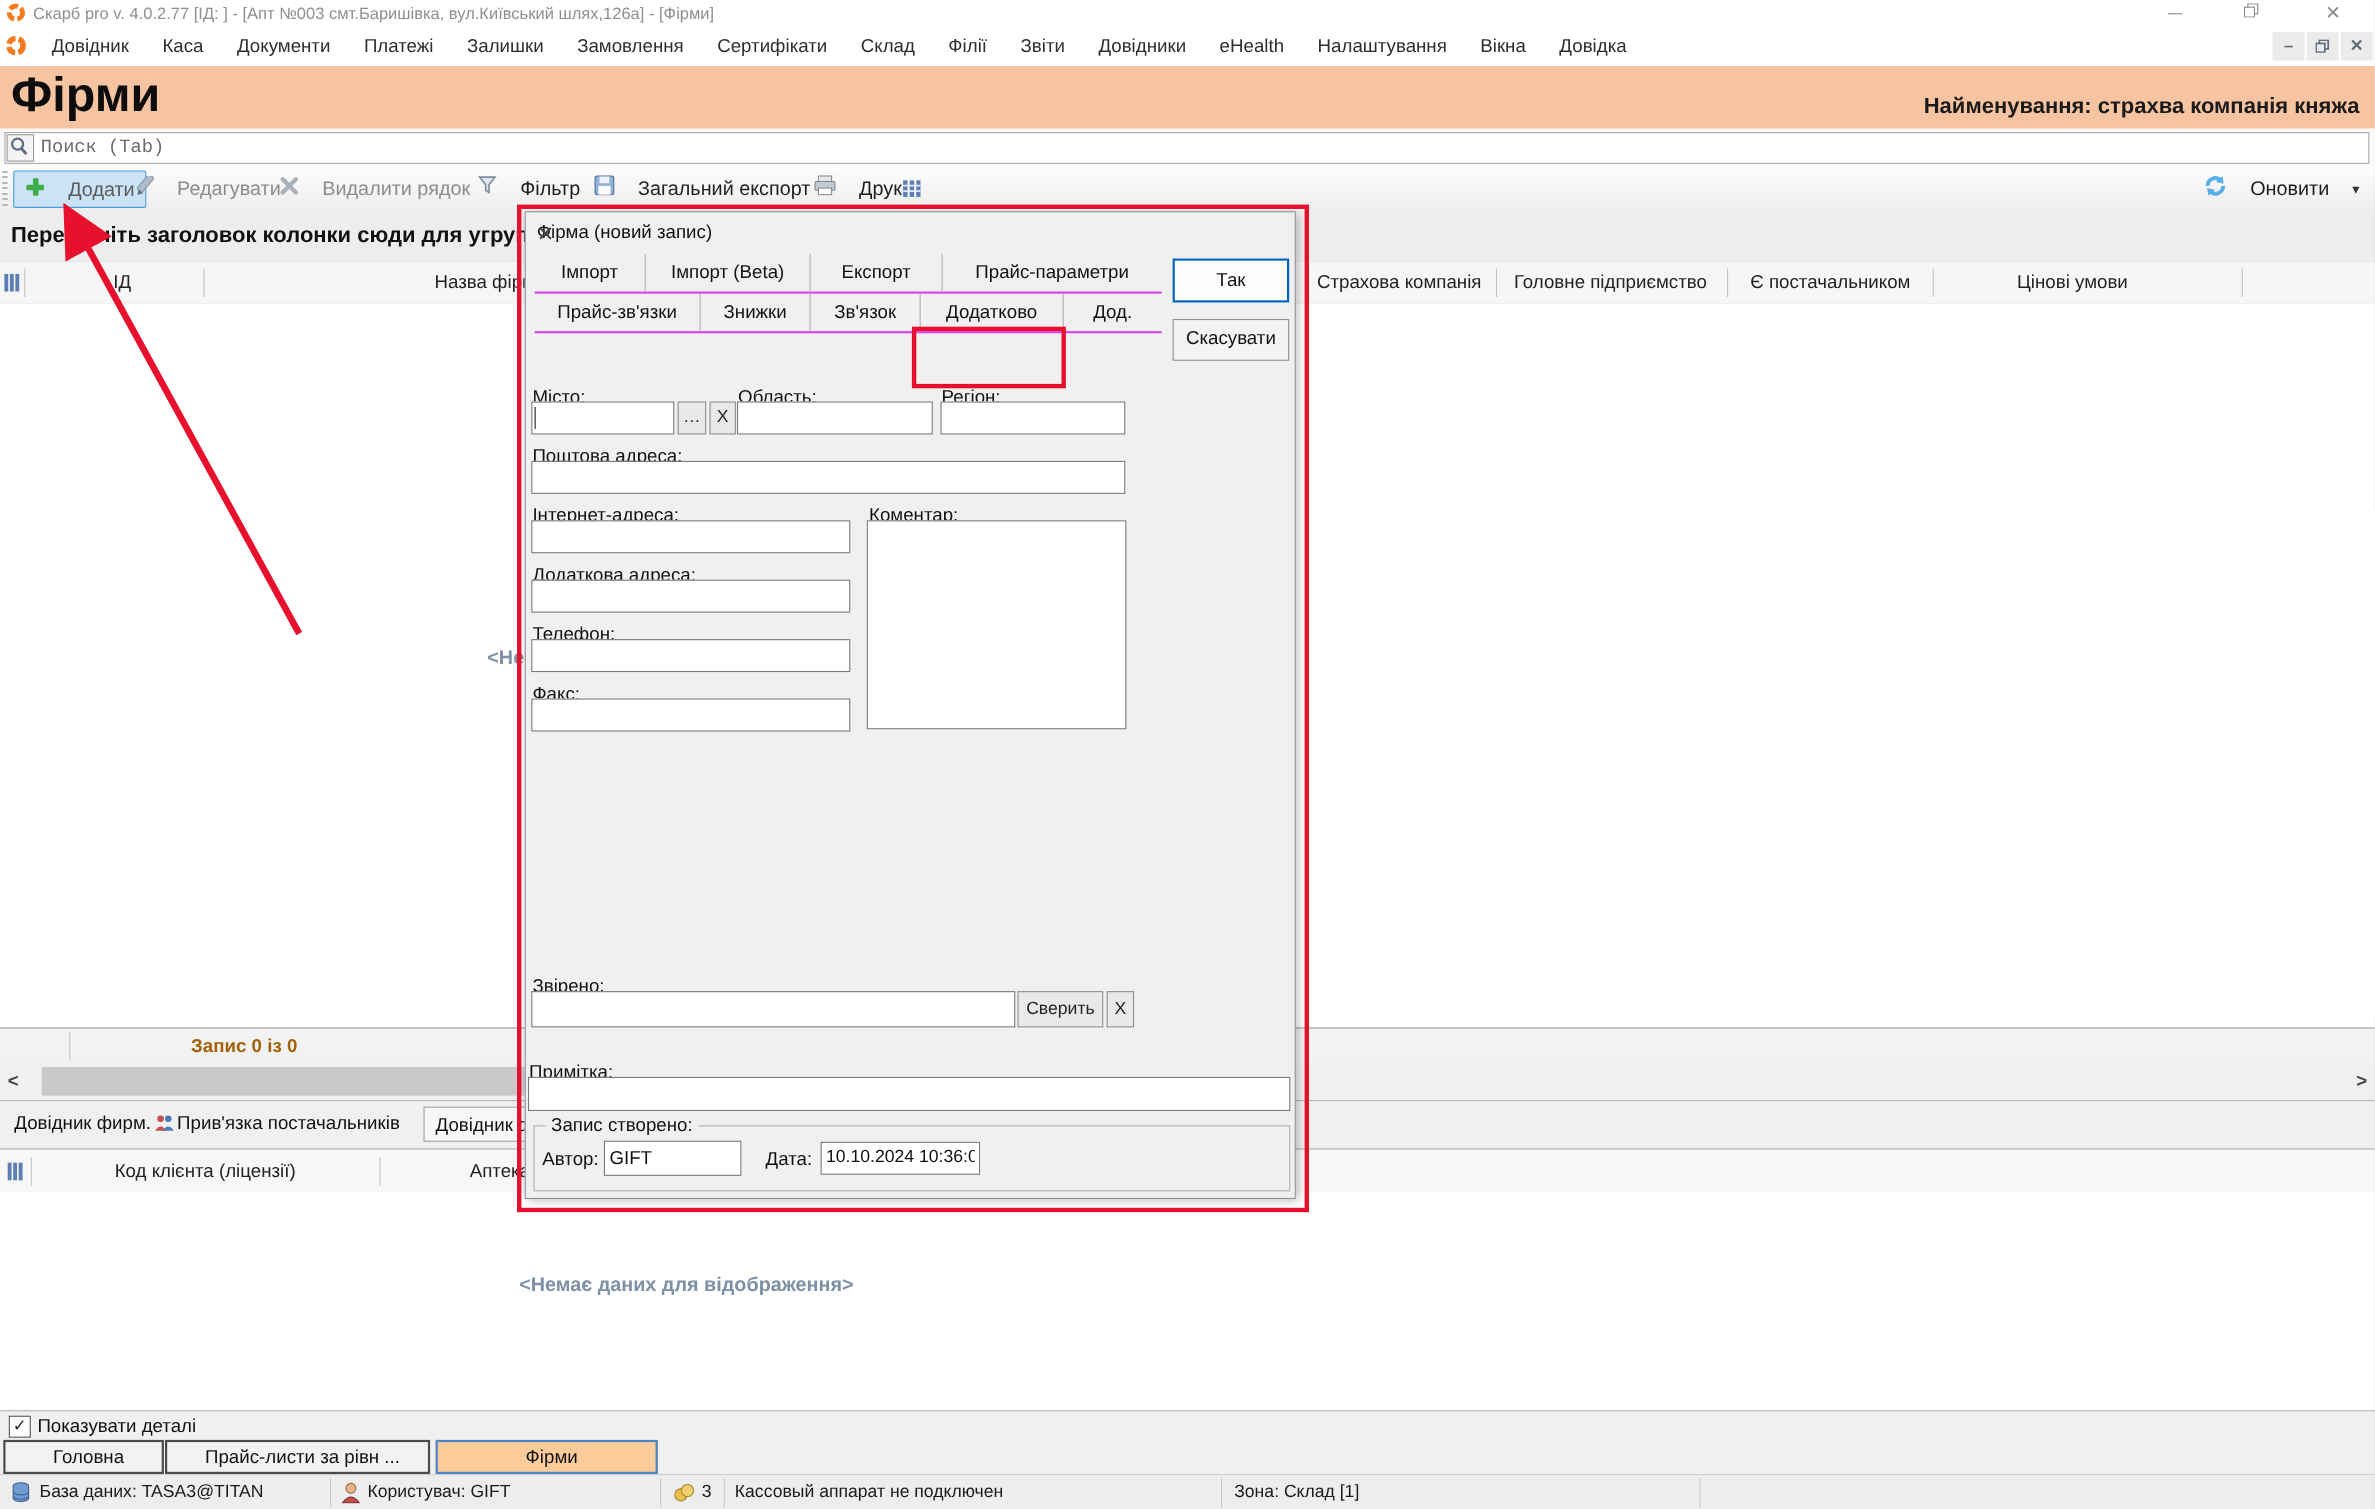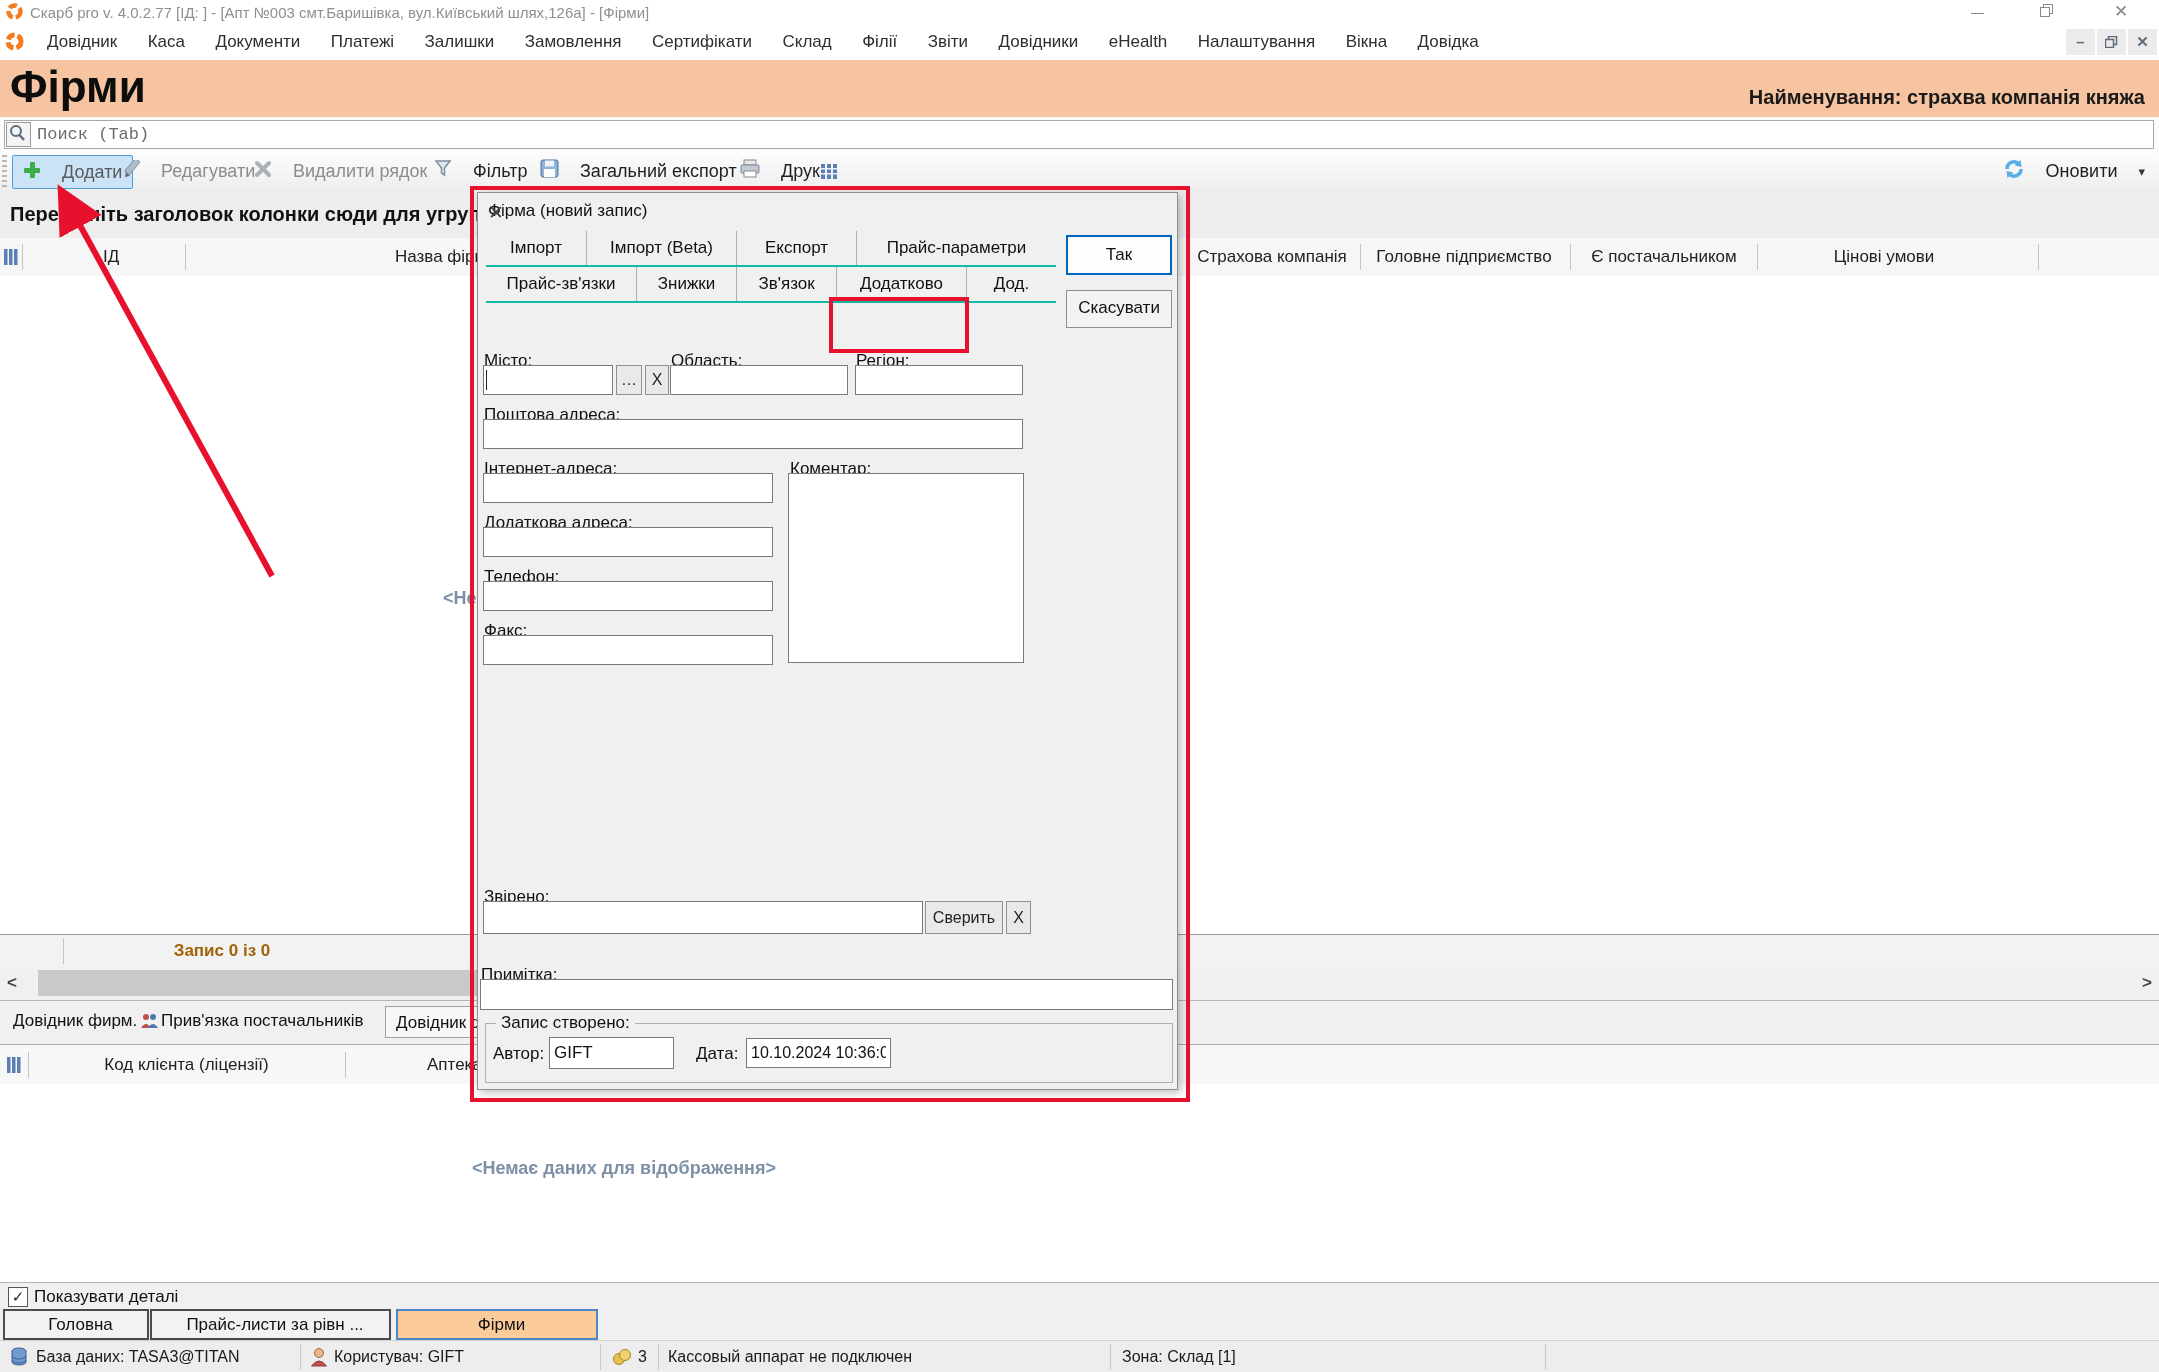--- a/index.html
+++ b/index.html
@@ -67,21 +67,21 @@
   
   .statusbar{top:1340px;height:32px;background:#ededed;border-top:1px solid #d0d0d0;font-size:16px;color:#1a1a1a;}
   .ssep{position:absolute;top:3px;width:1px;height:26px;background:#c8c8c8;}
   .sitem{position:absolute;top:7px;white-space:nowrap;}
   
   .dialog{position:absolute;left:477px;top:192px;width:701px;height:898px;background:#f0f0f0;
           border:1px solid #8f8f8f;box-shadow:3px 3px 8px rgba(0,0,0,.25);z-index:50;box-sizing:border-box;}
   .dlg-title{position:absolute;left:0;top:0;width:100%;height:34px;font-size:17px;color:#111;}
   .dlg-title span{position:absolute;left:10px;top:8px;}
   .dlg-close{position:absolute;right:14px;top:6px;font-size:19px;color:#444;}
-  .tabrow{position:absolute;left:8px;width:570px;display:flex;border-bottom:2px solid #14b8a6;}
+  .tabrow{position:absolute;left:8px;width:570px;display:flex;border-bottom:2px solid #d946ef;}
   .tabrow .tab{height:34px;line-height:34px;text-align:center;font-size:17px;color:#111;box-sizing:border-box;}
   .tabrow .tab + .tab{border-left:1px solid #b0b0b0;}
   .dbtn{position:absolute;left:588px;width:106px;text-align:center;font-size:17px;color:#111;background:#fdfdfd;box-sizing:border-box;}
   .ok{top:42px;height:40px;line-height:36px;border:2px solid #0067c0;}
   .cancel{top:97px;height:38px;line-height:34px;border:1px solid #8f8f8f;background:#f3f3f3;}
   .flabel{position:absolute;font-size:17px;color:#111;white-space:nowrap;}
   .tin{position:absolute;background:#fff;border:1px solid #7a7a7a;box-sizing:border-box;
        font-size:17px;font-family:"Liberation Sans",sans-serif;padding:0 4px;outline:none;color:#111;}
   .sbtn{position:absolute;background:#e9e9e9;border:1px solid #8f8f8f;text-align:center;font-size:16px;
         color:#222;box-sizing:border-box;}

